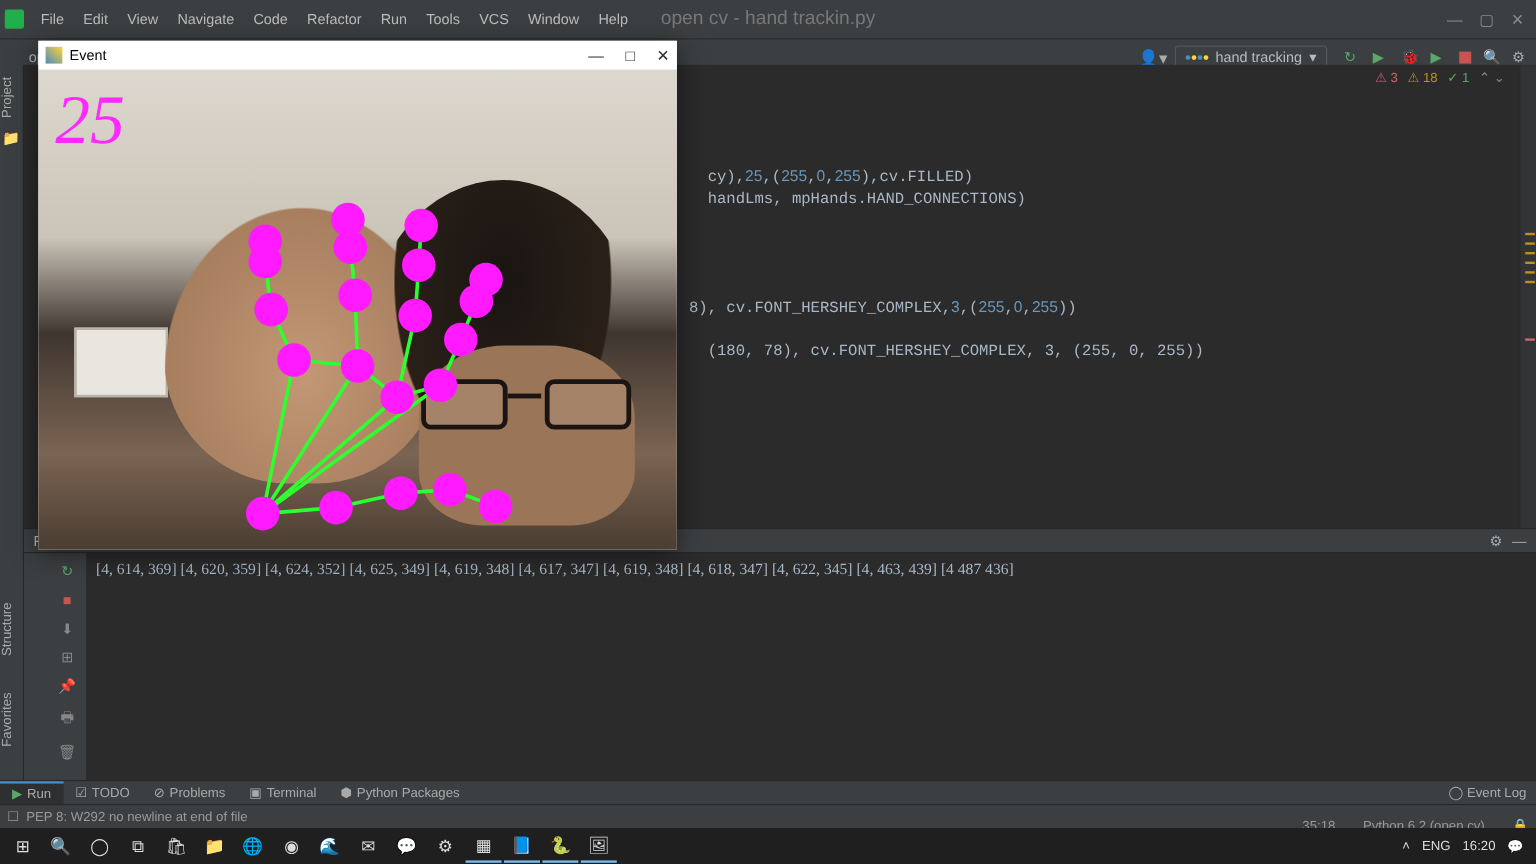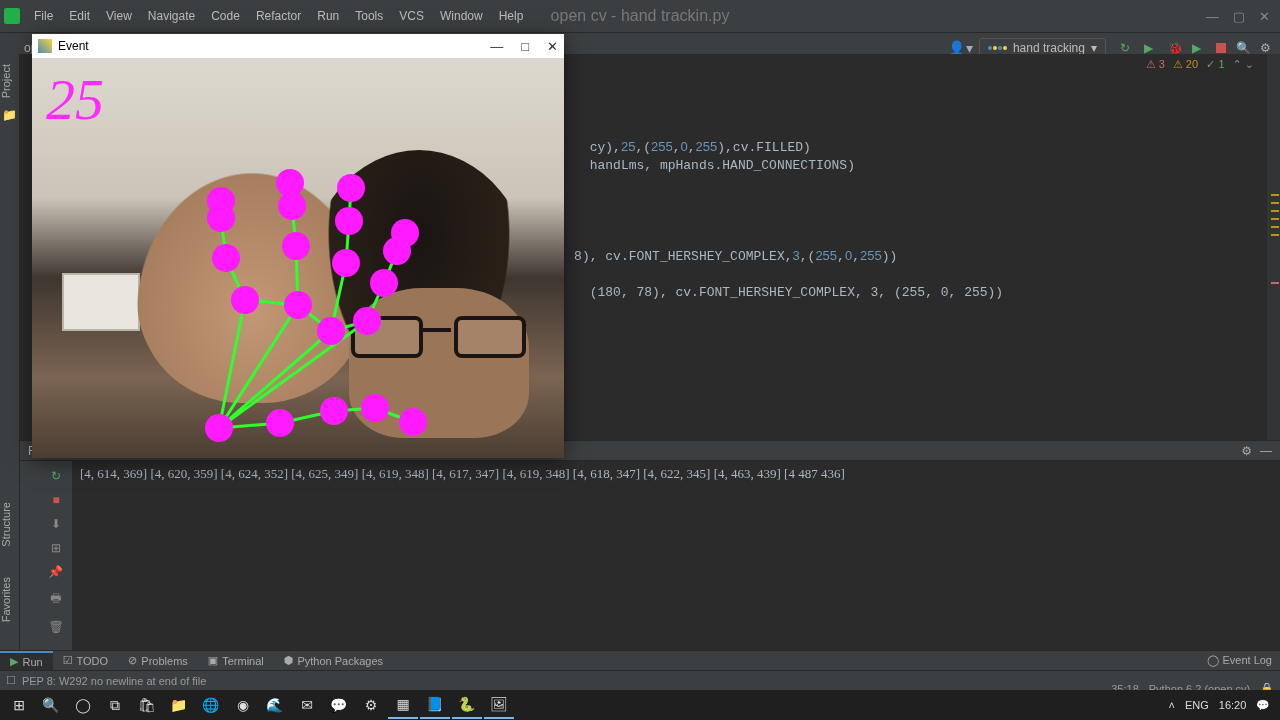--- a/index.html
+++ b/index.html
@@ -35,21 +35,21 @@
 .run-left2 span{color:#888;font-size:12px;}
 .run-out { flex:1; background:#2b2b2b; font-family:Liberation Serif, serif; font-size:13px; line-height:18px; padding:4px 8px; color:#a9b7c6; overflow:hidden; }
 .run-scroll { height:10px; background:#3c3f41; border-top:1px solid #282828; }
 .run-scroll .thumb{height:6px;width:90px;background:#595b5d;margin:2px 0 0 6px;border-radius:3px;}
 .bottom-tabs { height:20px; background:#3c3f41; border-top:1px solid #282828; display:flex; align-items:center; font-size:11px; color:#aaa; }
 .btab{display:flex;align-items:center;gap:4px;padding:0 10px;height:100%;}
 .btab.active{background:#2d2f30;border-top:2px solid #4a88c7;}
 .btab .tri{color:#59a869;}
 .event-log{margin-left:auto;padding-right:8px;text-align:right;}
 .status-bar { height:20px; background:#3c3f41; border-top:1px solid #282828; display:flex; align-items:center; font-size:11px; color:#999; padding:0 6px; }
-.status-bar .right{margin-left:auto;display:flex;gap:10px;align-items:center;margin-top:16px;}
+.status-bar .right{margin-left:auto;display:flex;gap:23px;align-items:center;margin-top:16px;}
 .lock{color:#aaa;}
 .taskbar { position:absolute; bottom:0; left:0; right:0; height:30px; background:#1f1f1f; display:flex; align-items:center; padding:0 4px; gap:2px; }
 .tb-item{width:30px;height:28px;display:flex;align-items:center;justify-content:center;color:#ddd;font-size:14px;}
 .tb-item.active{border-bottom:2px solid #76b9ed;}
 .tb-tray{margin-left:auto;display:flex;align-items:center;gap:10px;color:#ddd;font-size:11px;padding-right:6px;}
 
 
 .video-win { position:absolute; top:34px; left:32px; width:532px; background:#fff; box-shadow:0 4px 20px rgba(0,0,0,.5); z-index:50; }
 .vw-title { height:24px; background:#fff; color:#000; display:flex; align-items:center; padding:0 6px; font-size:12px; }
 .vw-icon{width:14px;height:14px;background:linear-gradient(45deg,#4b8bbe,#ffd43b);margin-right:6px;}
@@ -125,21 +125,21 @@
   <div style="color:#aaa;text-align:center;margin-top:10px;">📁</div>
   <div class="vtext" style="margin-top:380px;">Structure</div>
   <div class="vtext" style="margin-top:30px;">Favorites</div>
 </div>
 
 <div class="editor-wrap">
   <div class="editor-row">
     <div class="editor-area">
       <div class="inspections">
         <span class="insp-err">⚠ <span>3</span></span>
-        <span class="insp-warn">⚠ <span>20</span></span>
+        <span class="insp-warn">⚠ <span>18</span></span>
         <span class="insp-ok">✓ <span>1</span></span>
         <span style="color:#888;">⌃ ⌄</span>
       </div>
       <div class="code" id="code-block"><br><br><br><br>                                                                        cy),<span class="num">25</span>,(<span class="num">255</span>,<span class="num">0</span>,<span class="num">255</span>),cv.FILLED)
                                                                         handLms, mpHands.HAND_CONNECTIONS)
 
 
 
 
                                                                       8), cv.FONT_HERSHEY_COMPLEX,<span class="num">3</span>,(<span class="num">255</span>,<span class="num">0</span>,<span class="num">255</span>))

